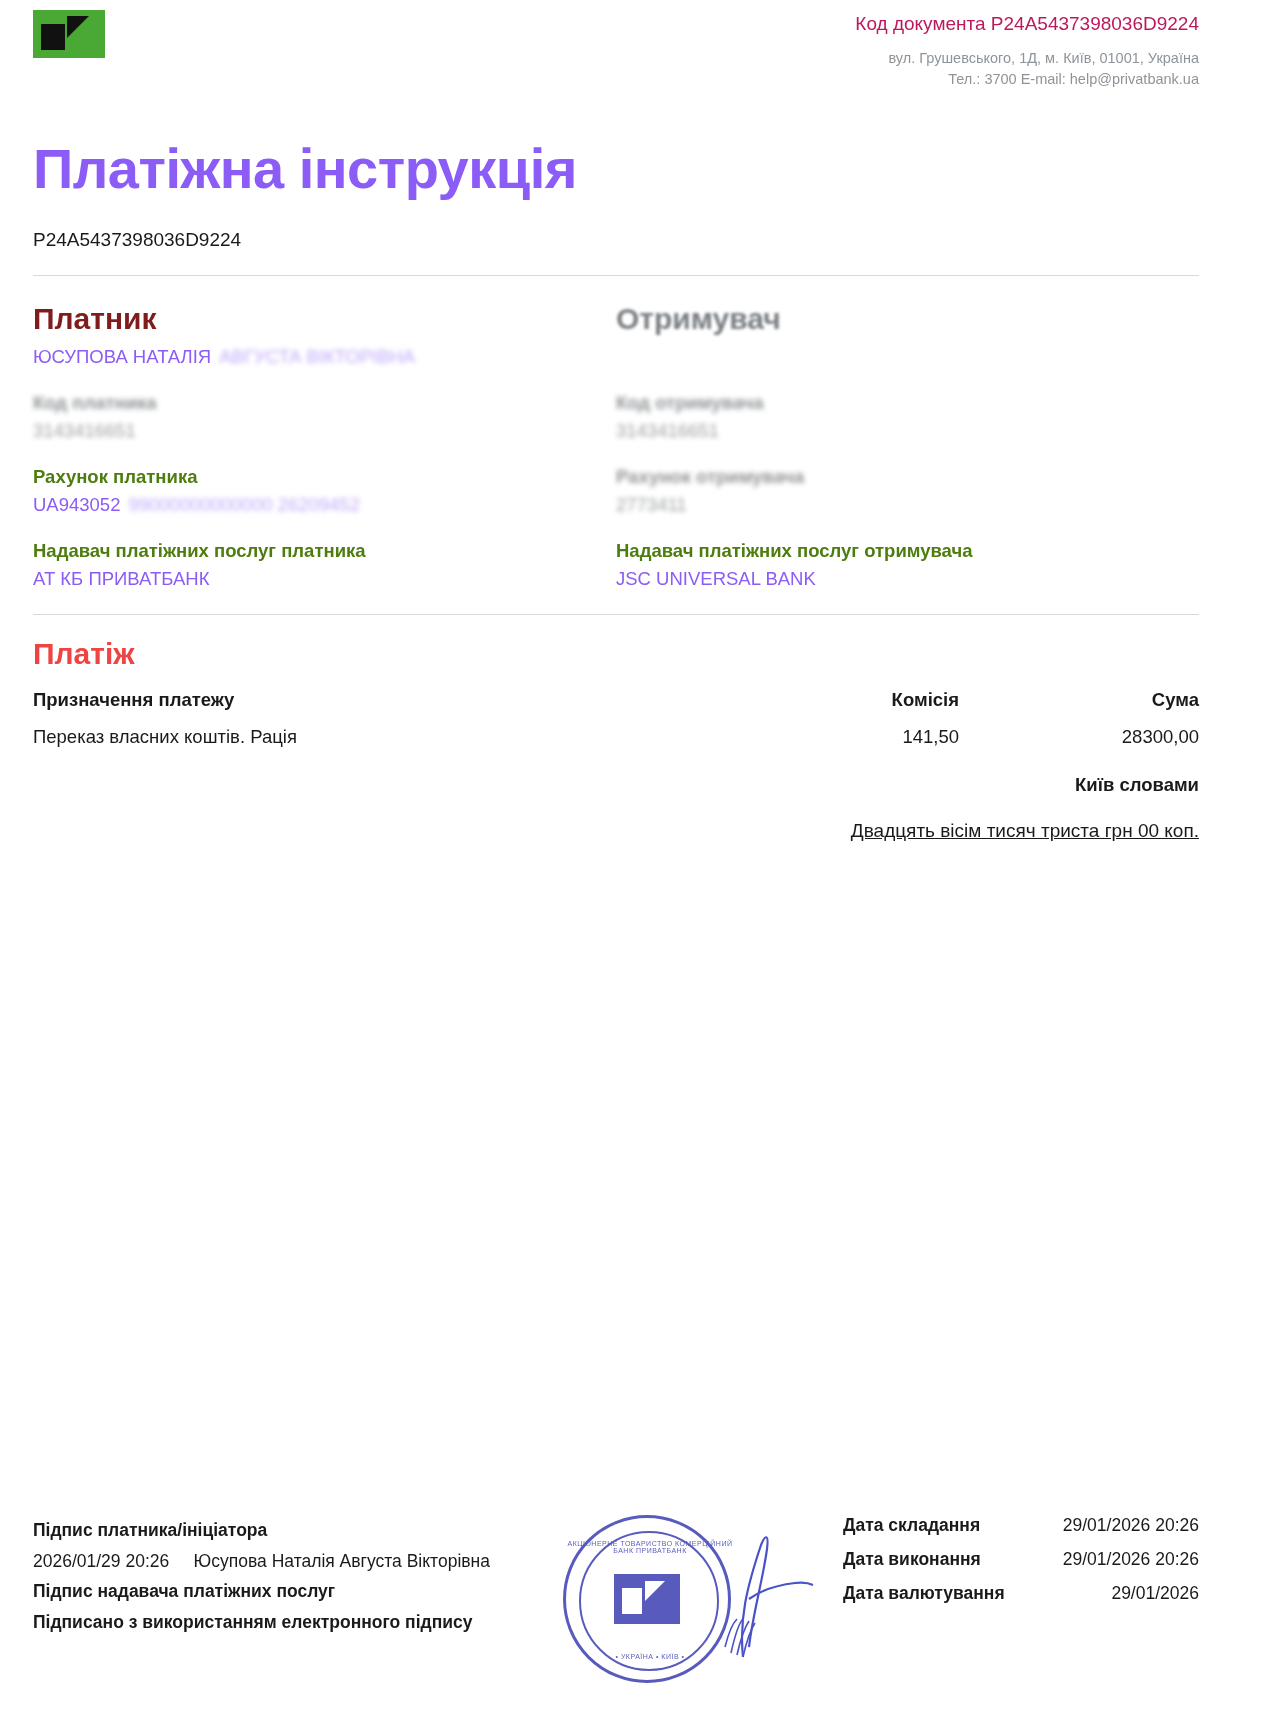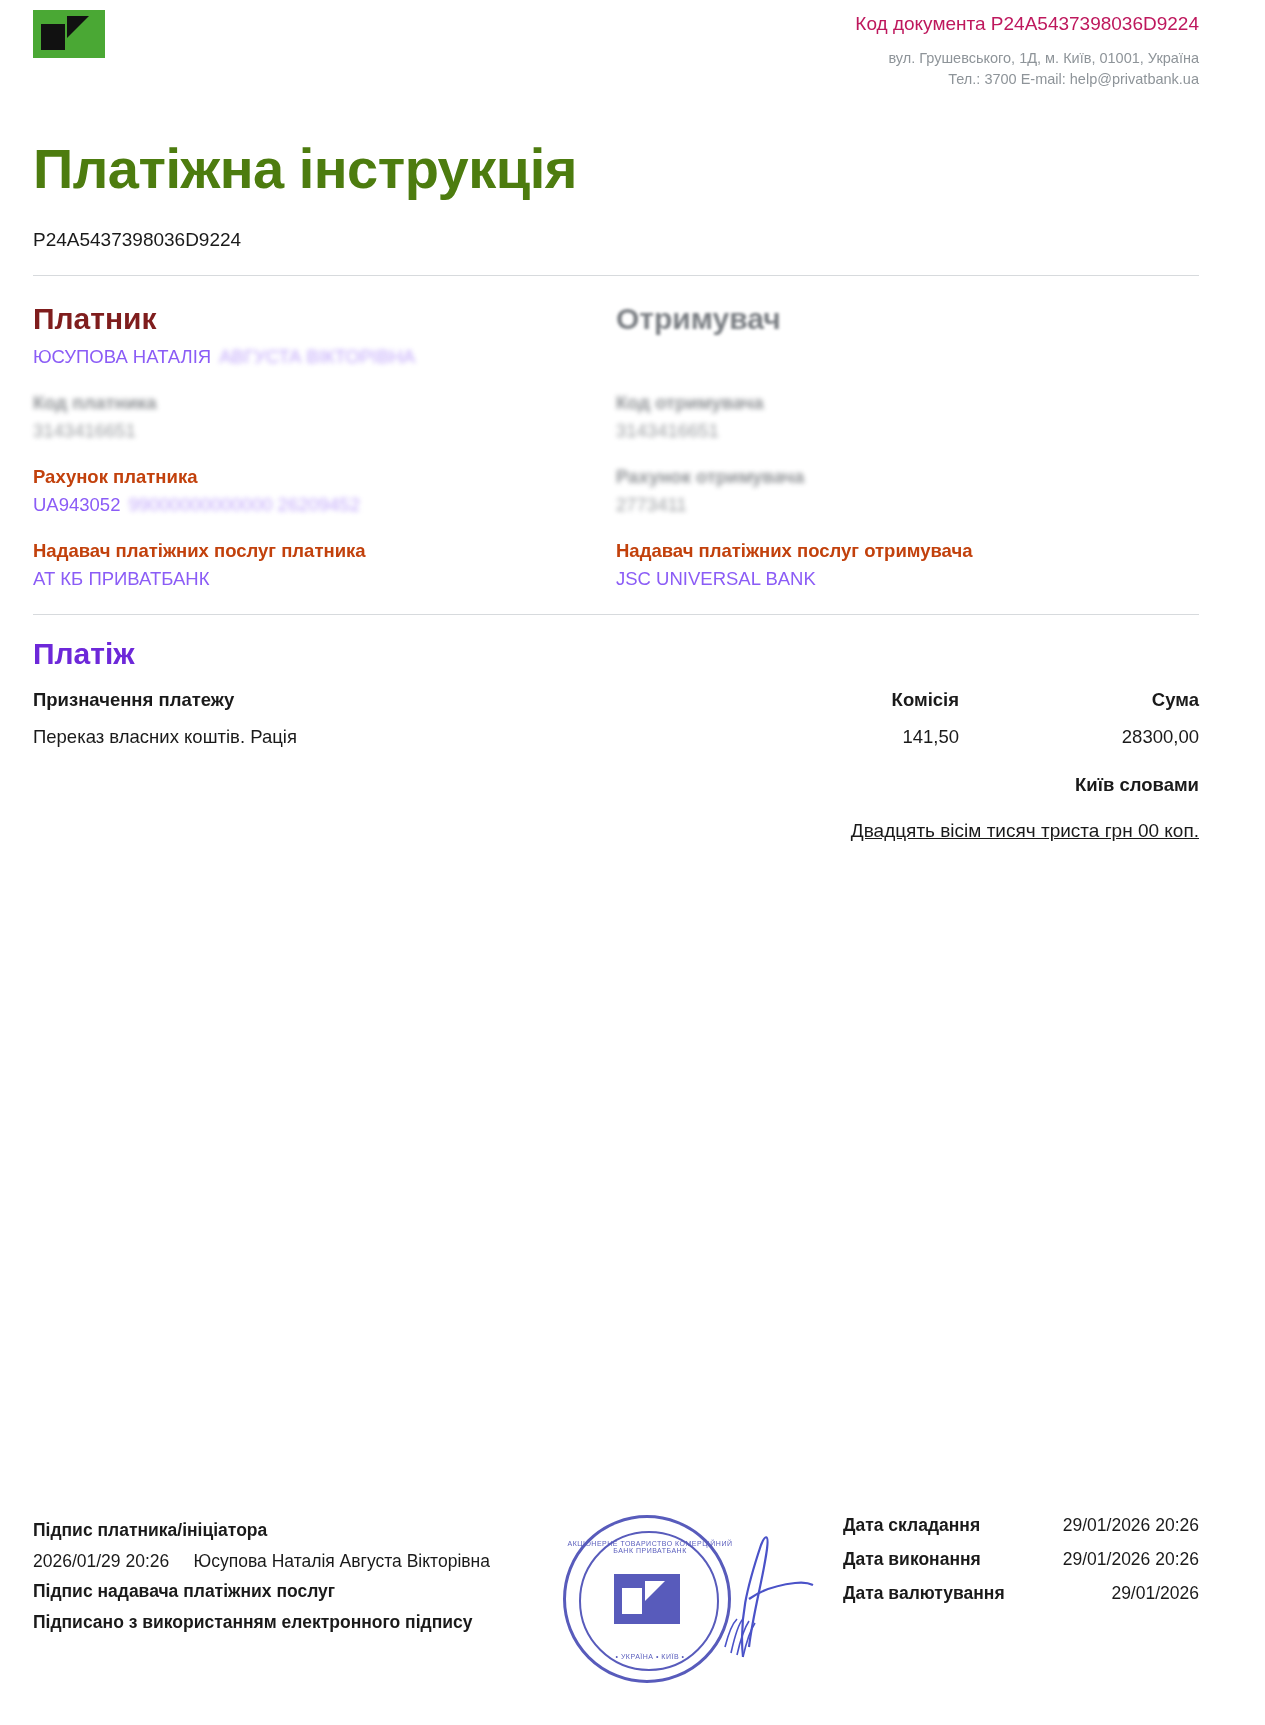--- a/index.html
+++ b/index.html
@@ -77,21 +77,21 @@
     font-size: 14.5px;
     color: #8e9499;
   }
 
   
   h1.title {
     font-size: 56px;
     font-weight: bold;
     letter-spacing: -0.5px;
     margin: 46px 0 0 0;
-    color: #4d7c0f;
+    color: #8b5cf6;
   }
   .doc-id {
     font-size: 19px;
     margin-top: 28px;
     color: #1a1a1a;
   }
 
   hr.rule {
     border: none;
     border-top: 1px solid #d7dadd;
@@ -115,21 +115,21 @@
   }
   .col-title.blurred {
     color: #5b6066;
     filter: blur(1.6px);
     opacity: .82;
   }
   .field-label {
     font-size: 18.5px;
     font-weight: bold;
     margin-top: 24px;
-    color: #c2410c;
+    color: #4d7c0f;
   }
   .field-value {
     font-size: 18.5px;
     margin-top: 6px;
     color: #8b5cf6;
   }
   .blur-s {
     filter: blur(2.4px);
     opacity: .62;
     color: #4a4f55;
@@ -143,21 +143,21 @@
     filter: blur(2.6px);
     opacity: .55;
   }
   .name-row { display: flex; align-items: baseline; gap: 8px; flex-wrap: wrap;}
 
   
   .pay-title {
     font-size: 30px;
     font-weight: bold;
     margin: 22px 0 12px 0;
-    color: #6d28d9;
+    color: #ef4444;
   }
   .pay-head {
     display: flex;
     margin-top: 18px;
     font-size: 18.5px;
     font-weight: bold;
   }
   .pay-row {
     display: flex;
     margin-top: 15px;

